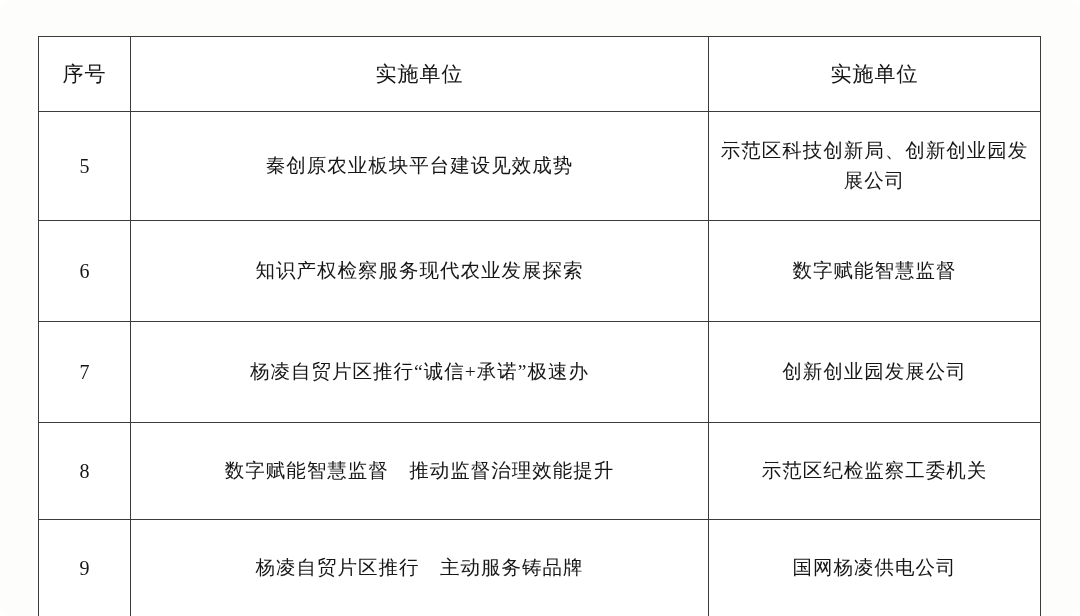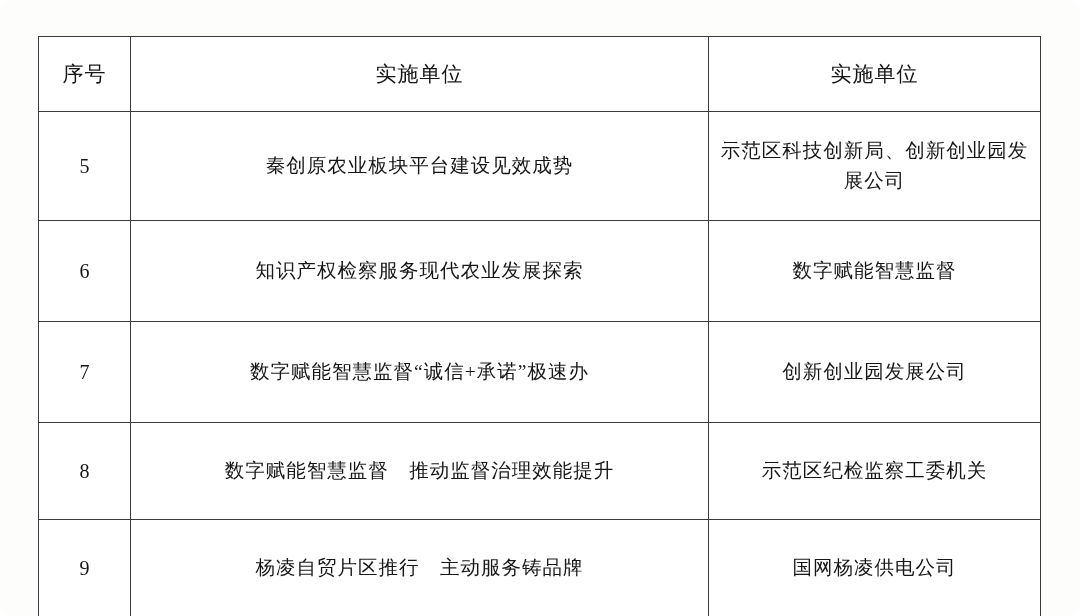--- a/index.html
+++ b/index.html
@@ -93,21 +93,21 @@
           <td class="cell-name">秦创原农业板块平台建设见效成势</td>
           <td class="cell-unit">示范区科技创新局、创新创业园发展公司</td>
         </tr>
         <tr class="row-h2">
           <td class="cell-no">6</td>
           <td class="cell-name">知识产权检察服务现代农业发展探索</td>
           <td class="cell-unit">数字赋能智慧监督</td>
         </tr>
         <tr class="row-h3">
           <td class="cell-no">7</td>
-          <td class="cell-name">数字赋能智慧监督“诚信+承诺”极速办</td>
+          <td class="cell-name">杨凌自贸片区推行“诚信+承诺”极速办</td>
           <td class="cell-unit">创新创业园发展公司</td>
         </tr>
         <tr class="row-h4">
           <td class="cell-no">8</td>
           <td class="cell-name">数字赋能智慧监督　推动监督治理效能提升</td>
           <td class="cell-unit">示范区纪检监察工委机关</td>
         </tr>
         <tr class="row-h5">
           <td class="cell-no">9</td>
           <td class="cell-name">杨凌自贸片区推行　主动服务铸品牌</td>

